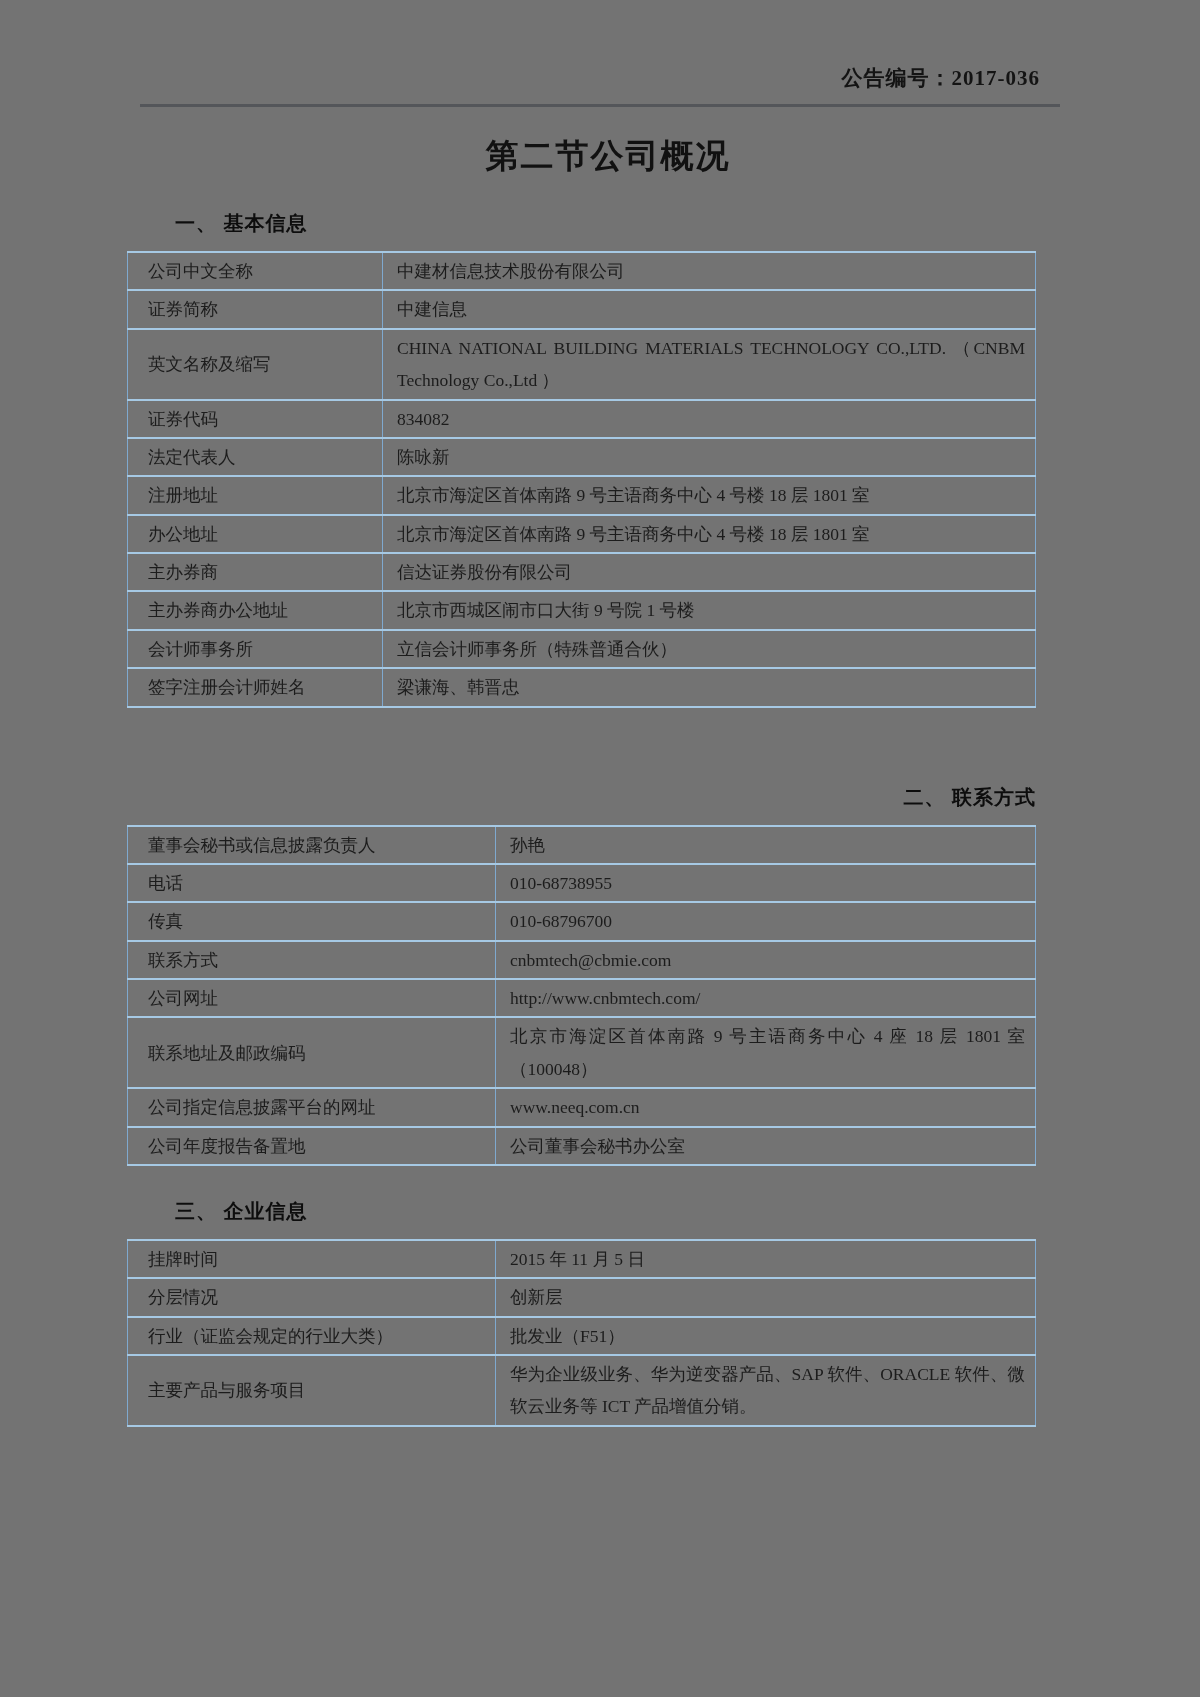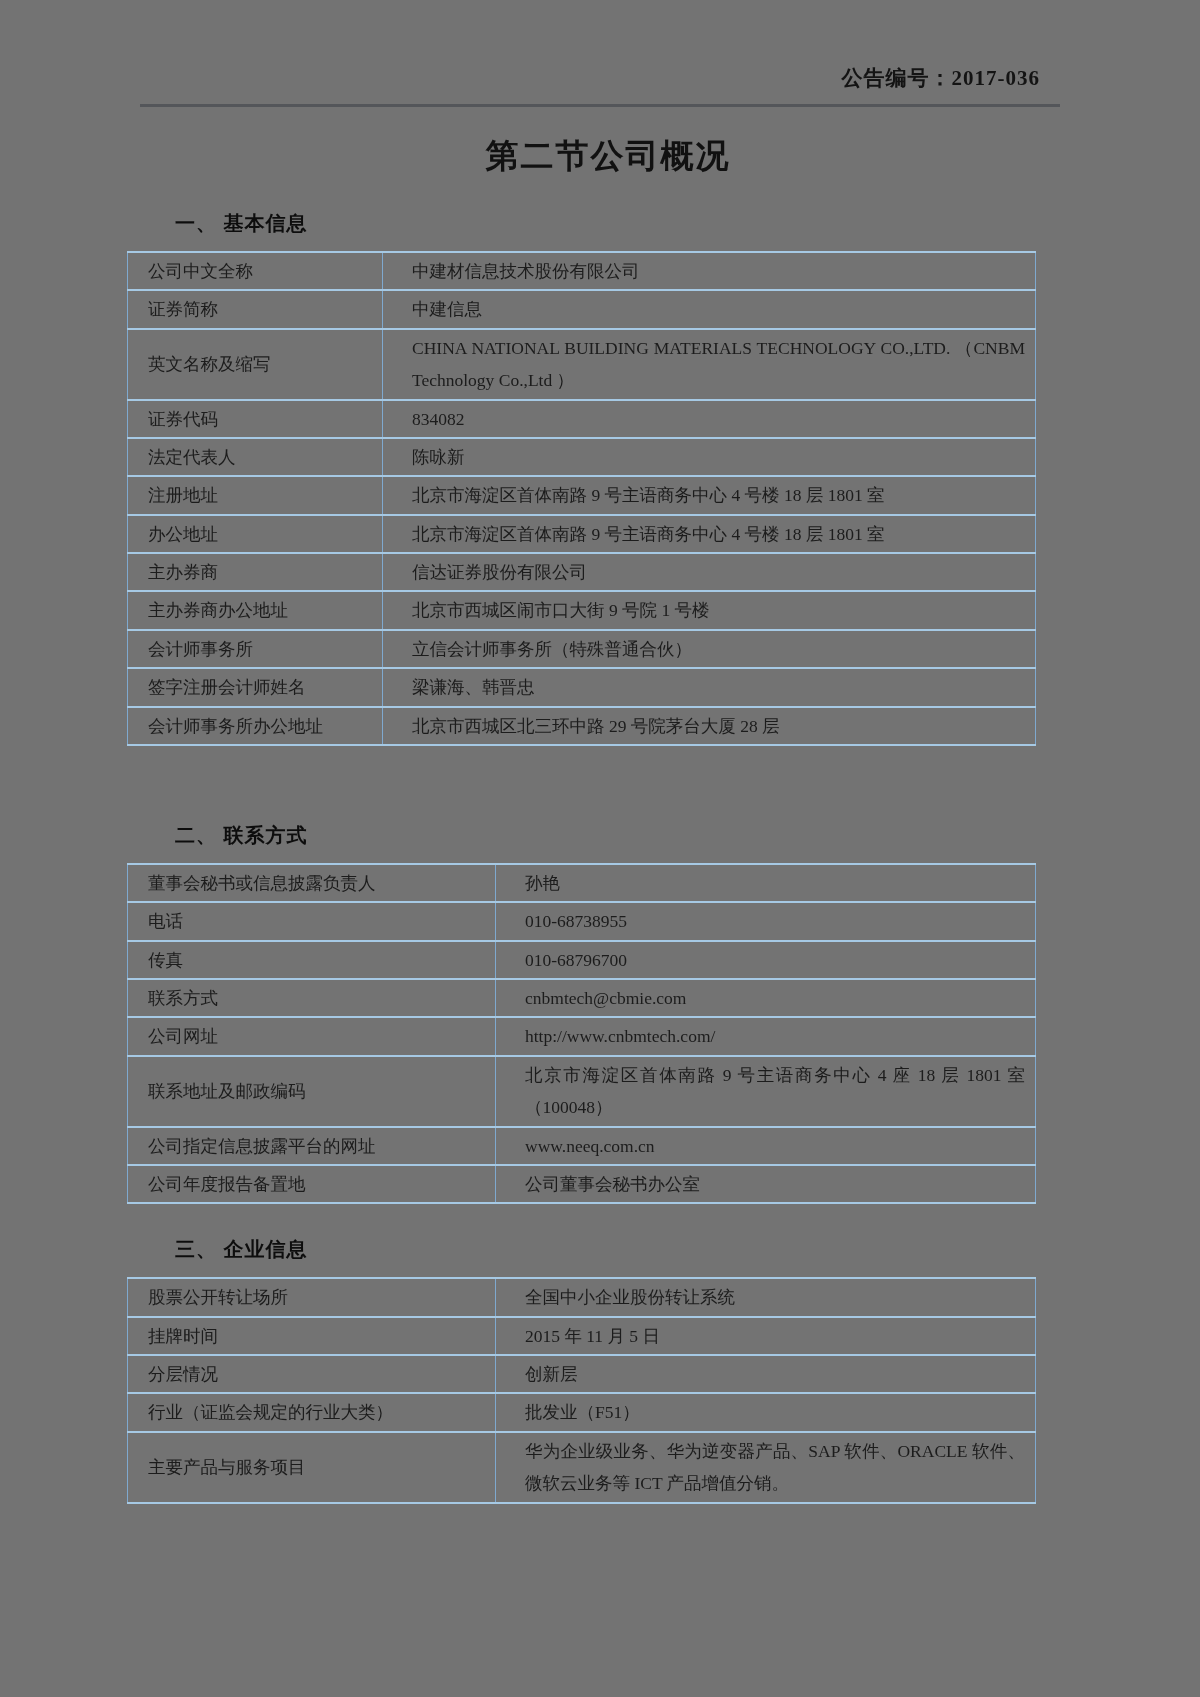--- a/index.html
+++ b/index.html
@@ -52,41 +52,41 @@
   }
   .section-heading {
     font-family: "Liberation Sans", sans-serif;
     font-weight: 700;
     font-size: 20px;
     color: #0d0d0d;
     margin: 16px 0 14px 48px;
     letter-spacing: 1px;
   }
   .section-heading.first { margin-top: 10px; }
-  .section-heading.second { margin-top: 76px; }
+  .section-heading.second { margin-top: 76px; text-align: right; }
   .section-heading.third { margin-top: 32px; }
   table.info-table {
     width: 909px;
     border-collapse: collapse;
     table-layout: fixed;
     margin-bottom: 8px;
   }
   table.info-table td {
     border-top: 2px solid #a6c9e4;
     border-bottom: 2px solid #a6c9e4;
     border-left: 1px solid #7fa9cf;
     border-right: 1px solid #7fa9cf;
     font-size: 17.5px;
     line-height: 1.85;
     padding: 2px 10px 2px 20px;
     vertical-align: middle;
     color: #1c1c1c;
   }
   table.info-table td.value-cell {
-    padding-left: 29px;
+    padding-left: 14px;
     text-align: justify;
   }
   table.t-narrow td.label-cell { width: 255px; }
   table.t-wide   td.label-cell { width: 368px; }
 </style>
 </head>
 <body>
 
 <div class="page">
 
@@ -138,24 +138,20 @@
             <td class="value-cell">北京市西城区闹市口大街 9 号院 1 号楼</td>
           </tr>
           <tr>
             <td class="label-cell">会计师事务所</td>
             <td class="value-cell">立信会计师事务所（特殊普通合伙）</td>
           </tr>
           <tr>
             <td class="label-cell">签字注册会计师姓名</td>
             <td class="value-cell">梁谦海、韩晋忠</td>
           </tr>
-          <tr>
-            <td class="label-cell">会计师事务所办公地址</td>
-            <td class="value-cell">北京市西城区北三环中路 29 号院茅台大厦 28 层</td>
-          </tr>
         </tbody>
     </table>
 
     <h2 class="section-heading second">二、 联系方式</h2>
     <table class="info-table t-wide">
       <tbody>
           <tr>
             <td class="label-cell">董事会秘书或信息披露负责人</td>
             <td class="value-cell">孙艳</td>
           </tr>
@@ -187,24 +183,20 @@
             <td class="label-cell">公司年度报告备置地</td>
             <td class="value-cell">公司董事会秘书办公室</td>
           </tr>
         </tbody>
     </table>
 
     <h2 class="section-heading third">三、 企业信息</h2>
     <table class="info-table t-wide">
       <tbody>
           <tr>
-            <td class="label-cell">股票公开转让场所</td>
-            <td class="value-cell">全国中小企业股份转让系统</td>
-          </tr>
-          <tr>
             <td class="label-cell">挂牌时间</td>
             <td class="value-cell">2015 年 11 月 5 日</td>
           </tr>
           <tr>
             <td class="label-cell">分层情况</td>
             <td class="value-cell">创新层</td>
           </tr>
           <tr>
             <td class="label-cell">行业（证监会规定的行业大类）</td>
             <td class="value-cell">批发业（F51）</td>

